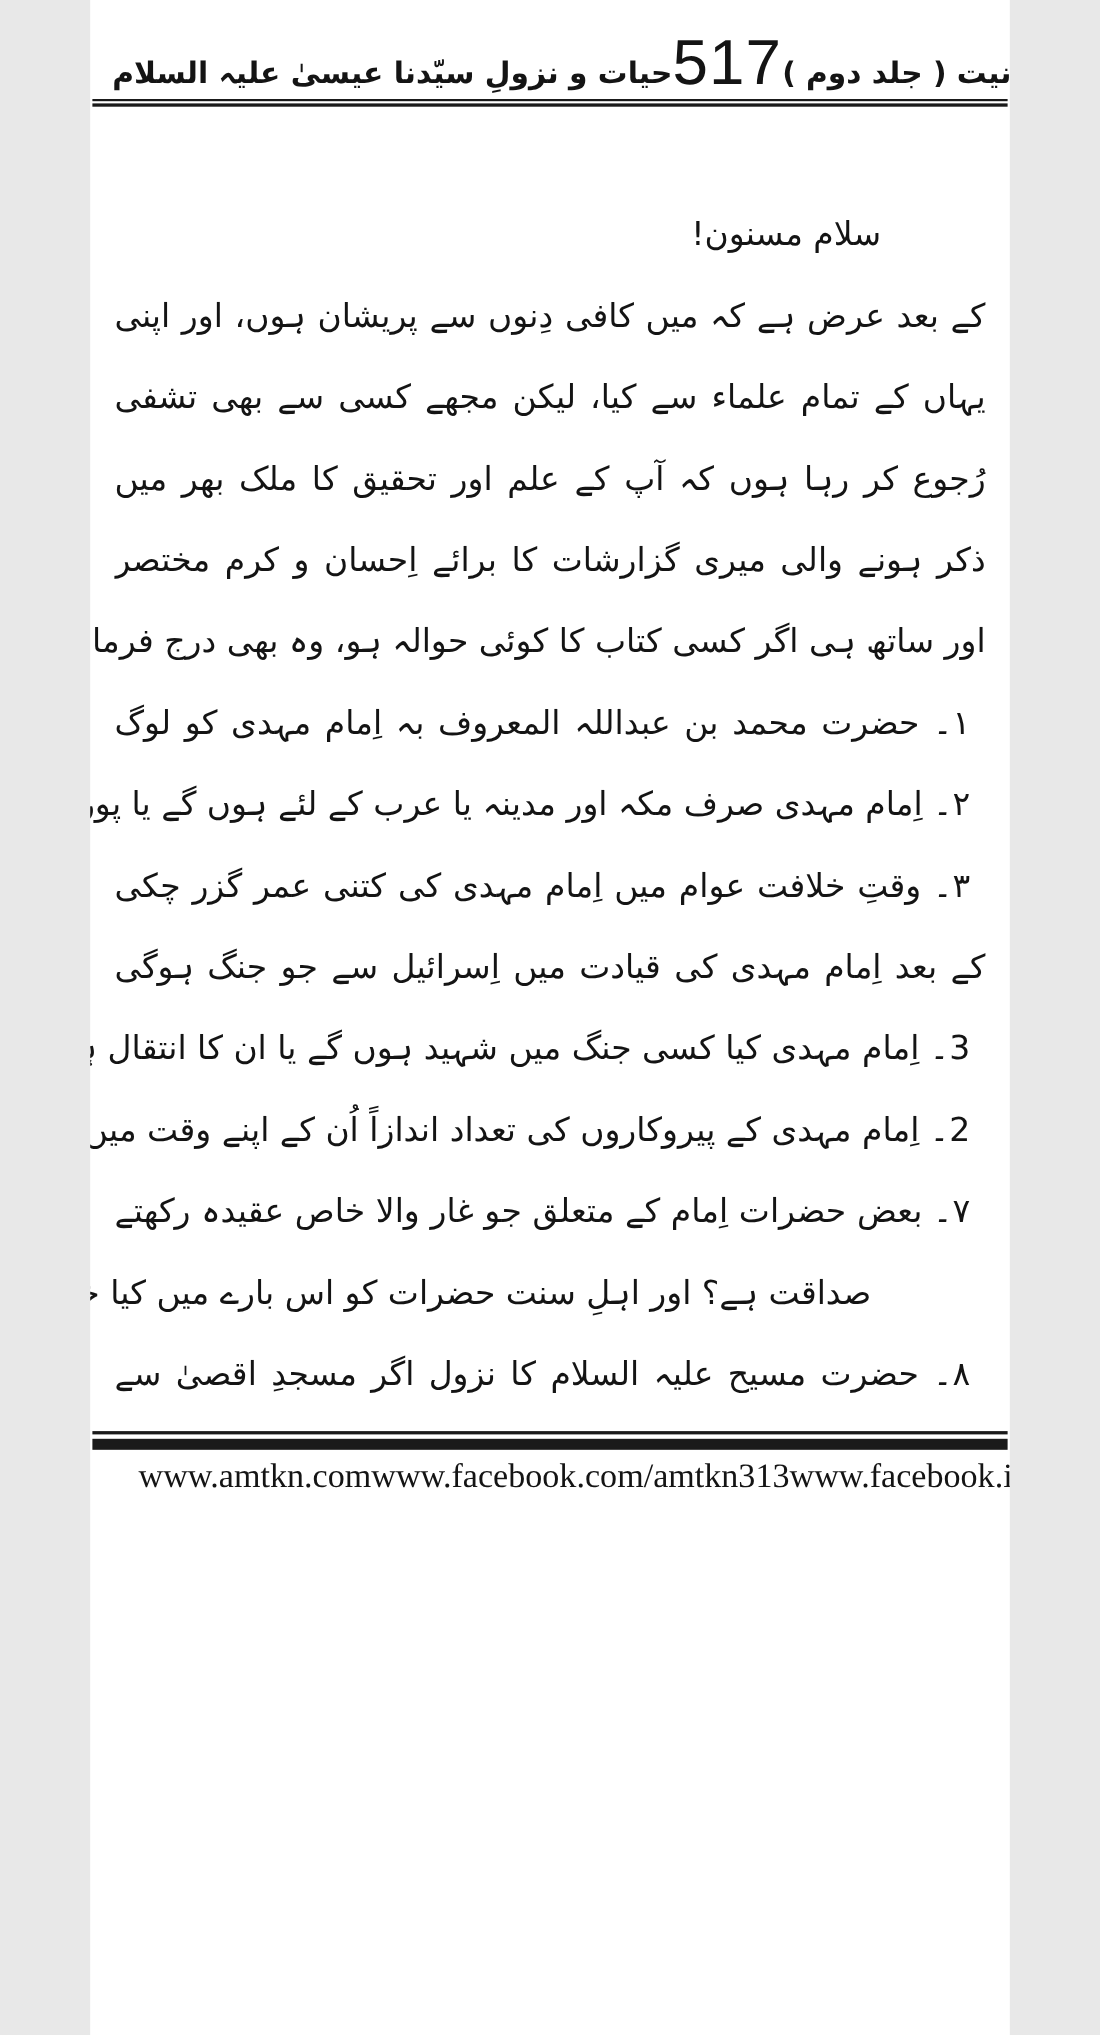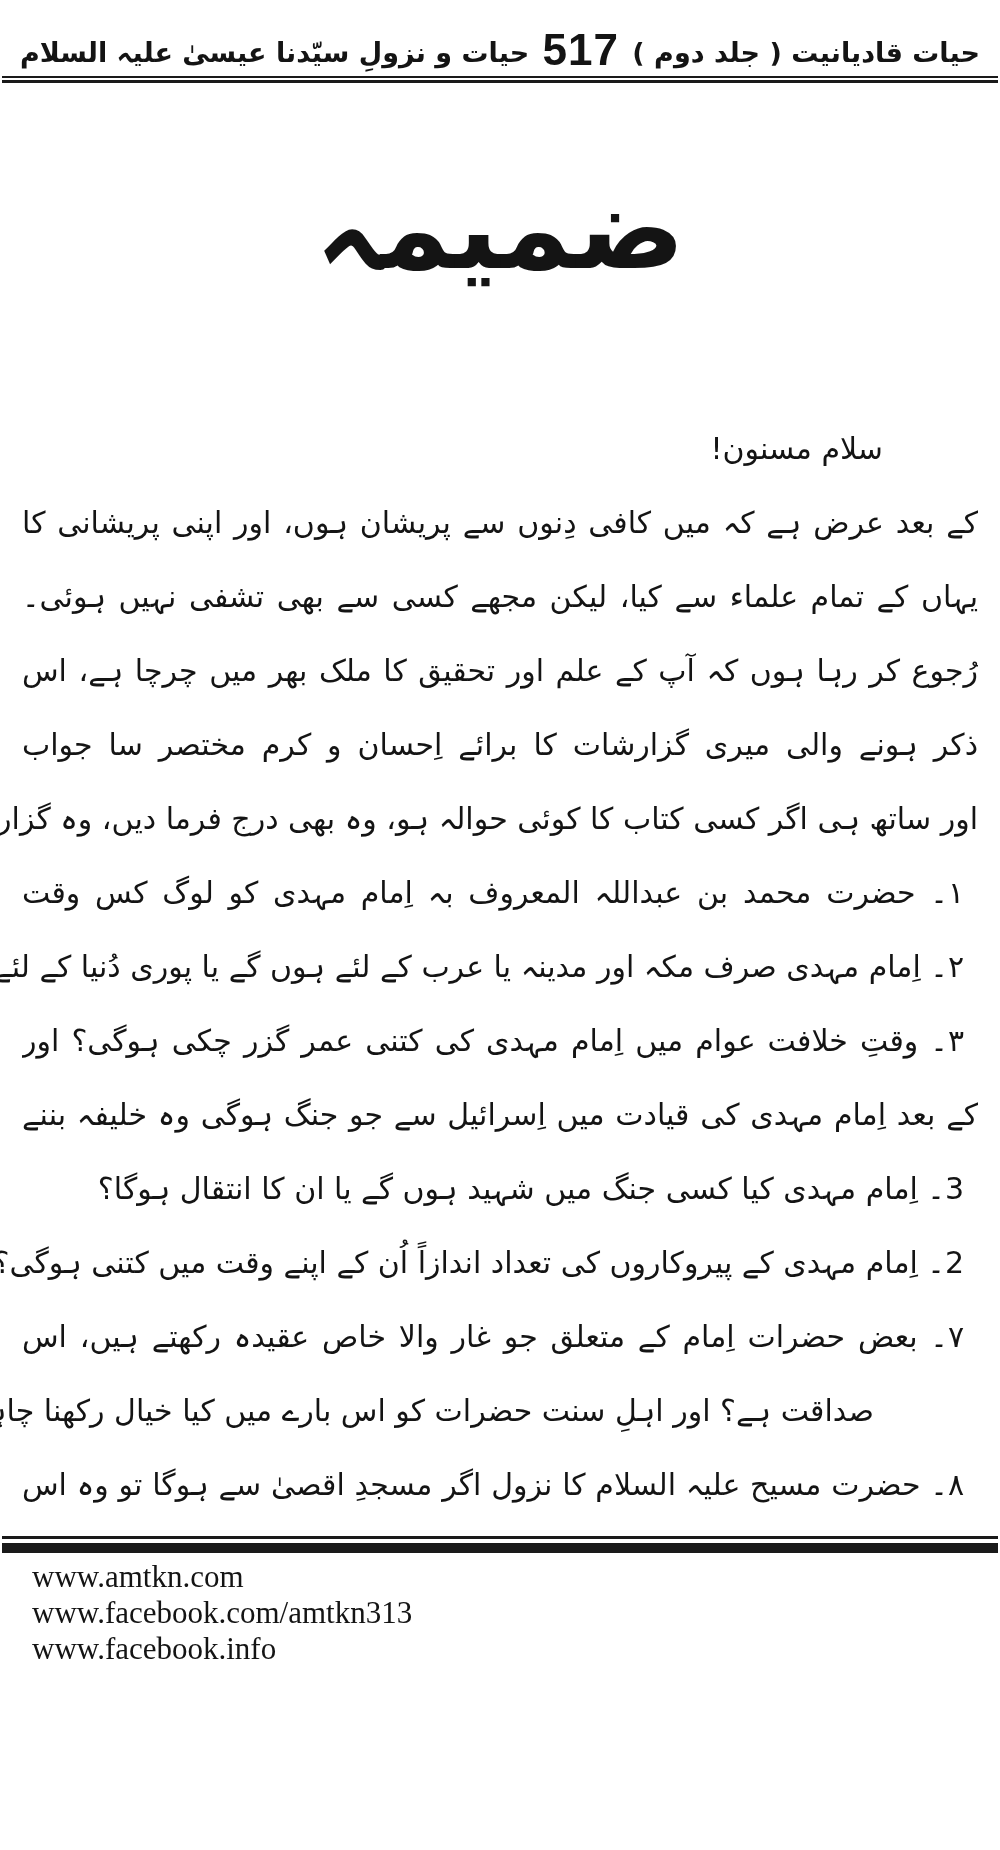--- a/index.html
+++ b/index.html
@@ -1,18 +1,18 @@
 <!DOCTYPE html>
 <html lang="ur"><head>
 <meta charset="utf-8">
 <style>
   * { margin: 0; padding: 0; box-sizing: border-box; }
   html, body { background: #e8e8e8; }
   .page {
-    width: 1000px;
+    width: 836px;
     height: 1850px;
     margin: 0 auto;
     background: #ffffff;
     color: #141414;
     position: relative;
     overflow: hidden;
     font-family: "DejaVu Sans", sans-serif;
   }
   
   .header {
@@ -22,22 +22,22 @@
     padding: 24px 20px 8px 20px;
   }
   .header .urdu {
     direction: rtl;
     font-size: 27px;
     font-weight: bold;
     white-space: nowrap;
   }
   .header .pageno {
     font-family: "Liberation Sans", sans-serif;
-    font-weight: bold;
-    font-size: 44px;
+    font-weight: normal;
+    font-size: 58px;
     line-height: 1;
     letter-spacing: 1px;
     transform: translateY(4px);
   }
   .rule-top { padding: 0 2px; }
   .rule-top .thin  { height: 2px; background: #1a1a1a; margin-bottom: 2px; }
   .rule-top .thick { height: 3px; background: #1a1a1a; }
   
   .chapter-title {
     margin-top: 44px;
@@ -73,43 +73,41 @@
   .line.cont     { padding-right: 78px; }   
   .line.cont2    { padding-right: 104px; }  
   
   .rule-bottom { margin-top: 14px; padding: 0 2px; }
   .rule-bottom .thin  { height: 3px; background: #1a1a1a; margin-bottom: 4px; }
   .rule-bottom .thick { height: 10px; background: #1a1a1a; }
   .footer {
     display: flex;
     justify-content: space-between;
     align-items: baseline;
-    padding: 6px 26px 0 32px;
+    padding: 6px 26px 0 44px;
     font-family: "Liberation Serif", serif;
     font-size: 31px;
-    flex-direction: column;
   }
 </style>
 </head>
 <body>
 
 <div class="page">
 
   <header class="header">
     <div class="urdu" lang="ur" dir="rtl">حیات و نزولِ سیّدنا عیسیٰ علیہ السلام</div>
     <div class="pageno">517</div>
     <div class="urdu" lang="ur" dir="rtl">حیات قادیانیت ( جلد دوم )</div>
   </header>
 
   <div class="rule-top">
     <div class="thin"></div>
     <div class="thick"></div>
   </div>
 
-  <h1 class="chapter-title" lang="ur" dir="rtl">ضمیمہ</h1>
 
   <main class="body" lang="ur">
     <div class="line indent-p">سلام مسنون!</div>
     <div class="line just">کے بعد عرض ہے کہ میں کافی دِنوں سے پریشان ہوں، اور اپنی پریشانی کا تذکرہ</div>
     <div class="line just">یہاں کے تمام علماء سے کیا، لیکن مجھے کسی سے بھی تشفی نہیں ہوئی۔ اب آپ سے اس لئے</div>
     <div class="line just">رُجوع کر رہا ہوں کہ آپ کے علم اور تحقیق کا ملک بھر میں چرچا ہے، اس لئے اس خط میں</div>
     <div class="line just">ذکر ہونے والی میری گزارشات کا برائے اِحسان و کرم مختصر سا جواب اِرشاد نقل فرما دیں،</div>
     <div class="line">اور ساتھ ہی اگر کسی کتاب کا کوئی حوالہ ہو، وہ بھی درج فرما دیں، وہ گزارشات یہ ہیں:</div>
     <div class="line num just">۱۔ حضرت محمد بن عبداللہ المعروف بہ اِمام مہدی کو لوگ کس وقت خلیفہ تسلیم</div>
     <div class="line num">۲۔ اِمام مہدی صرف مکہ اور مدینہ یا عرب کے لئے ہوں گے یا پوری دُنیا کے لئے؟</div>

